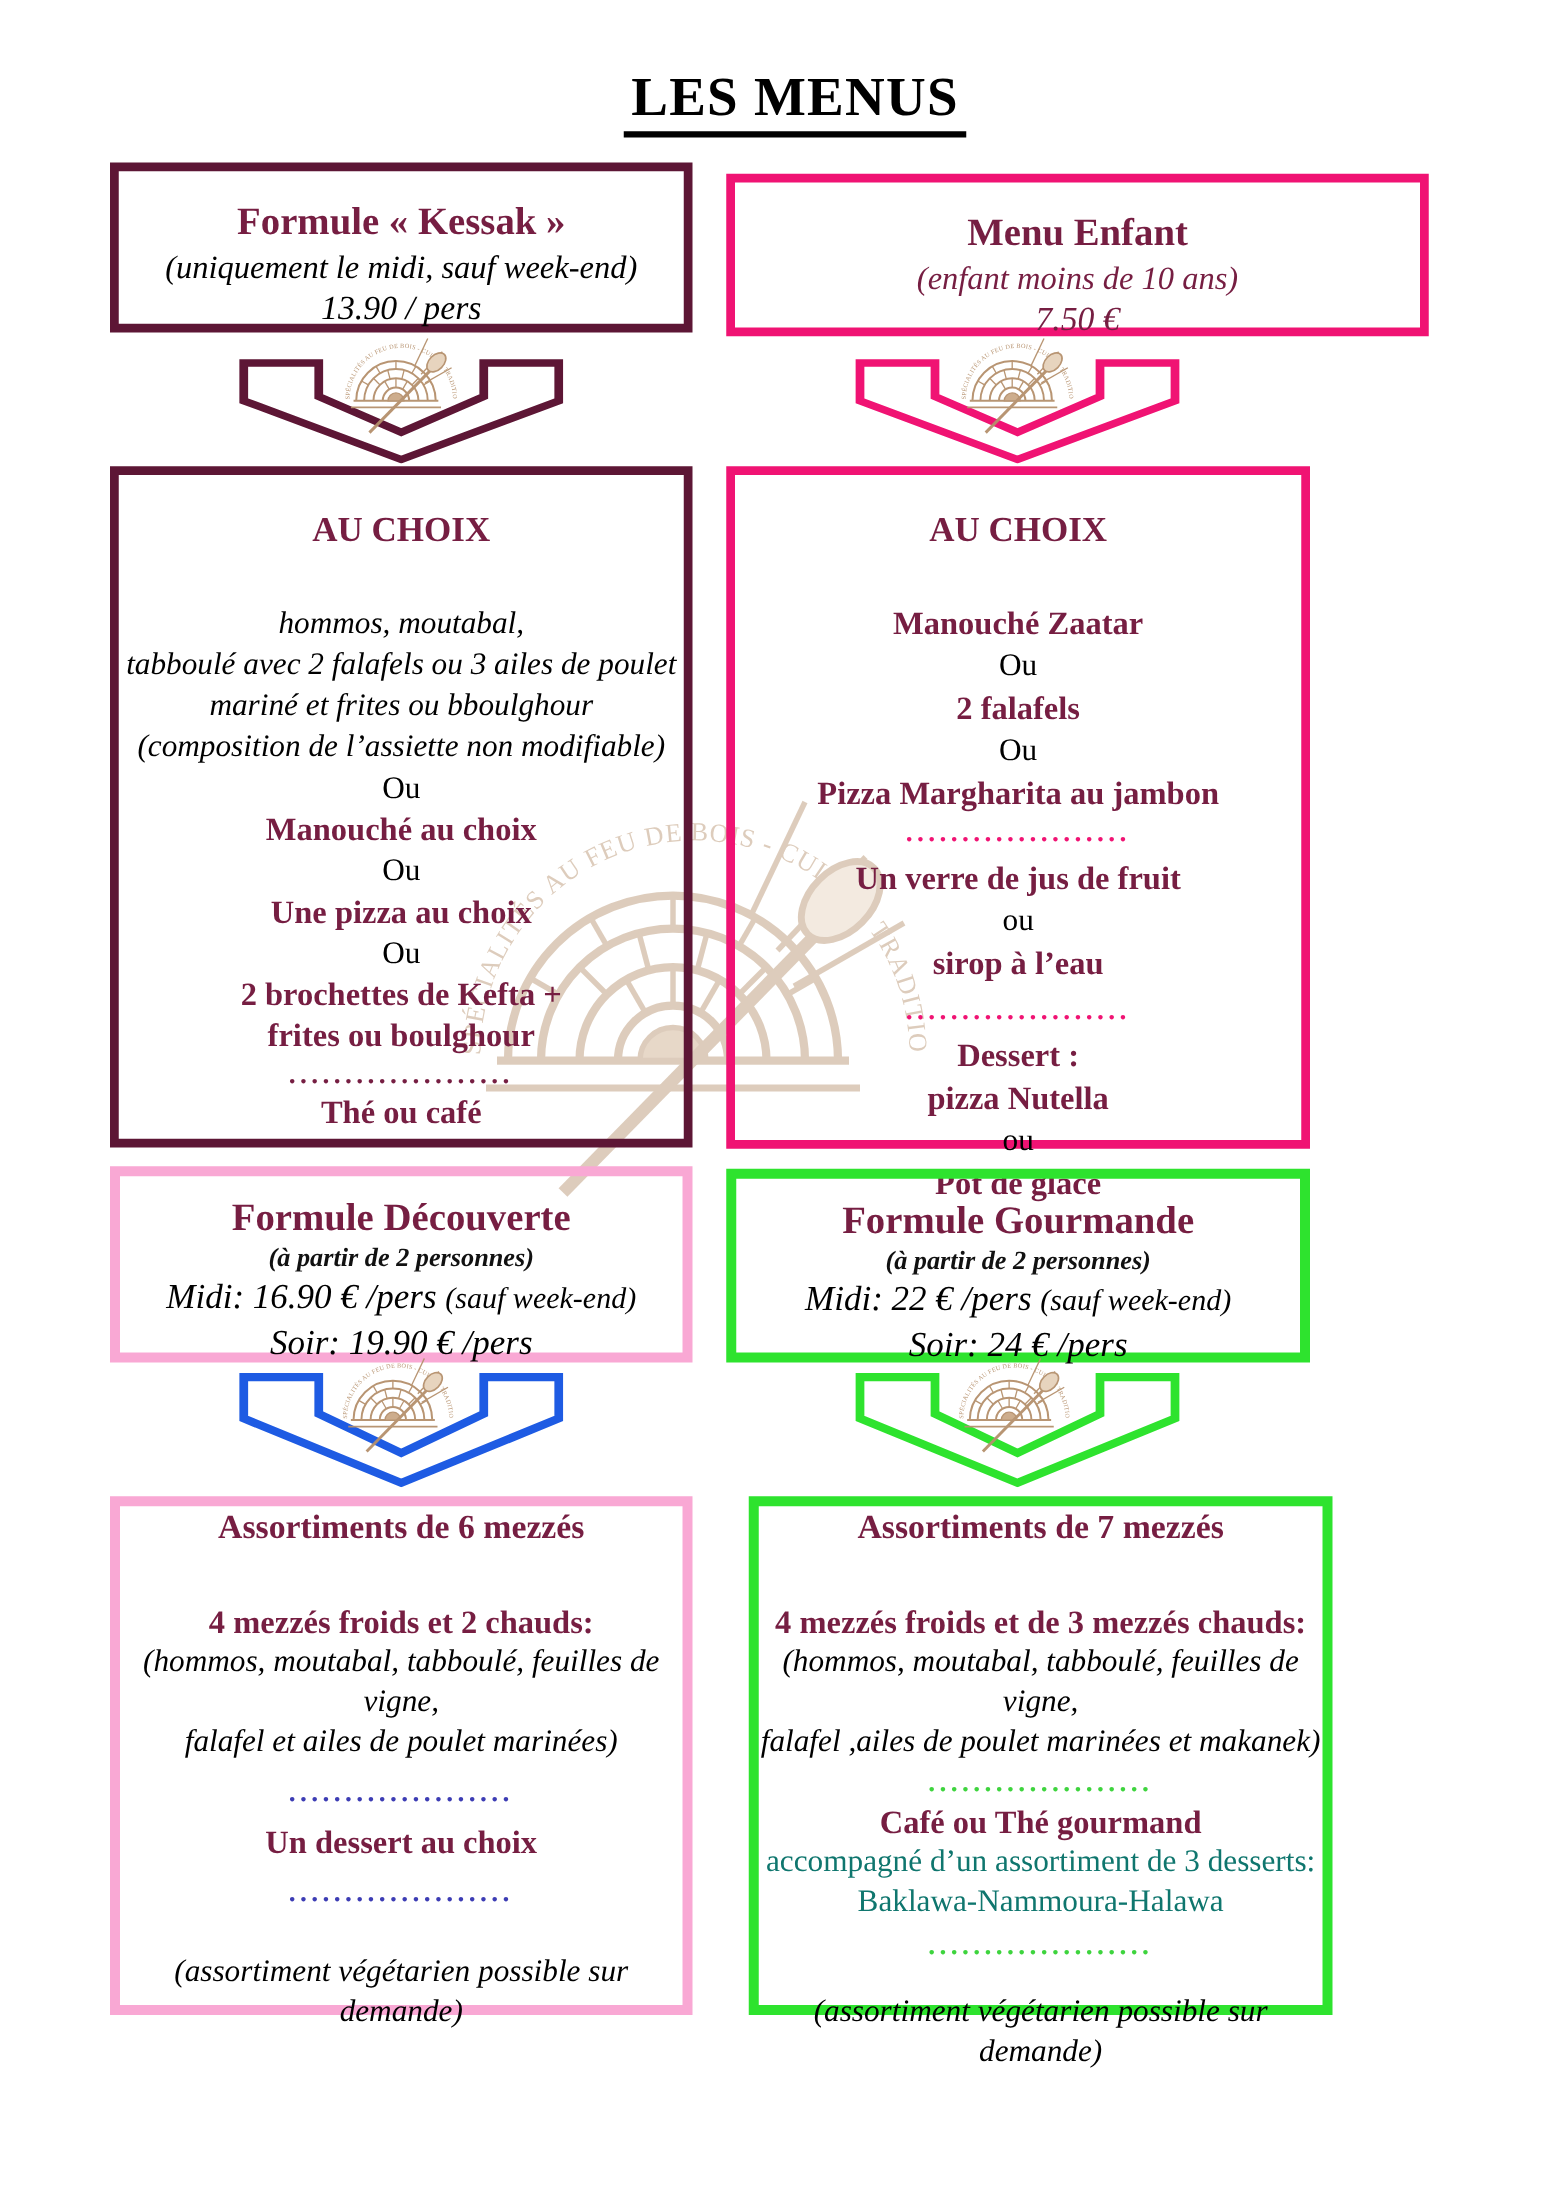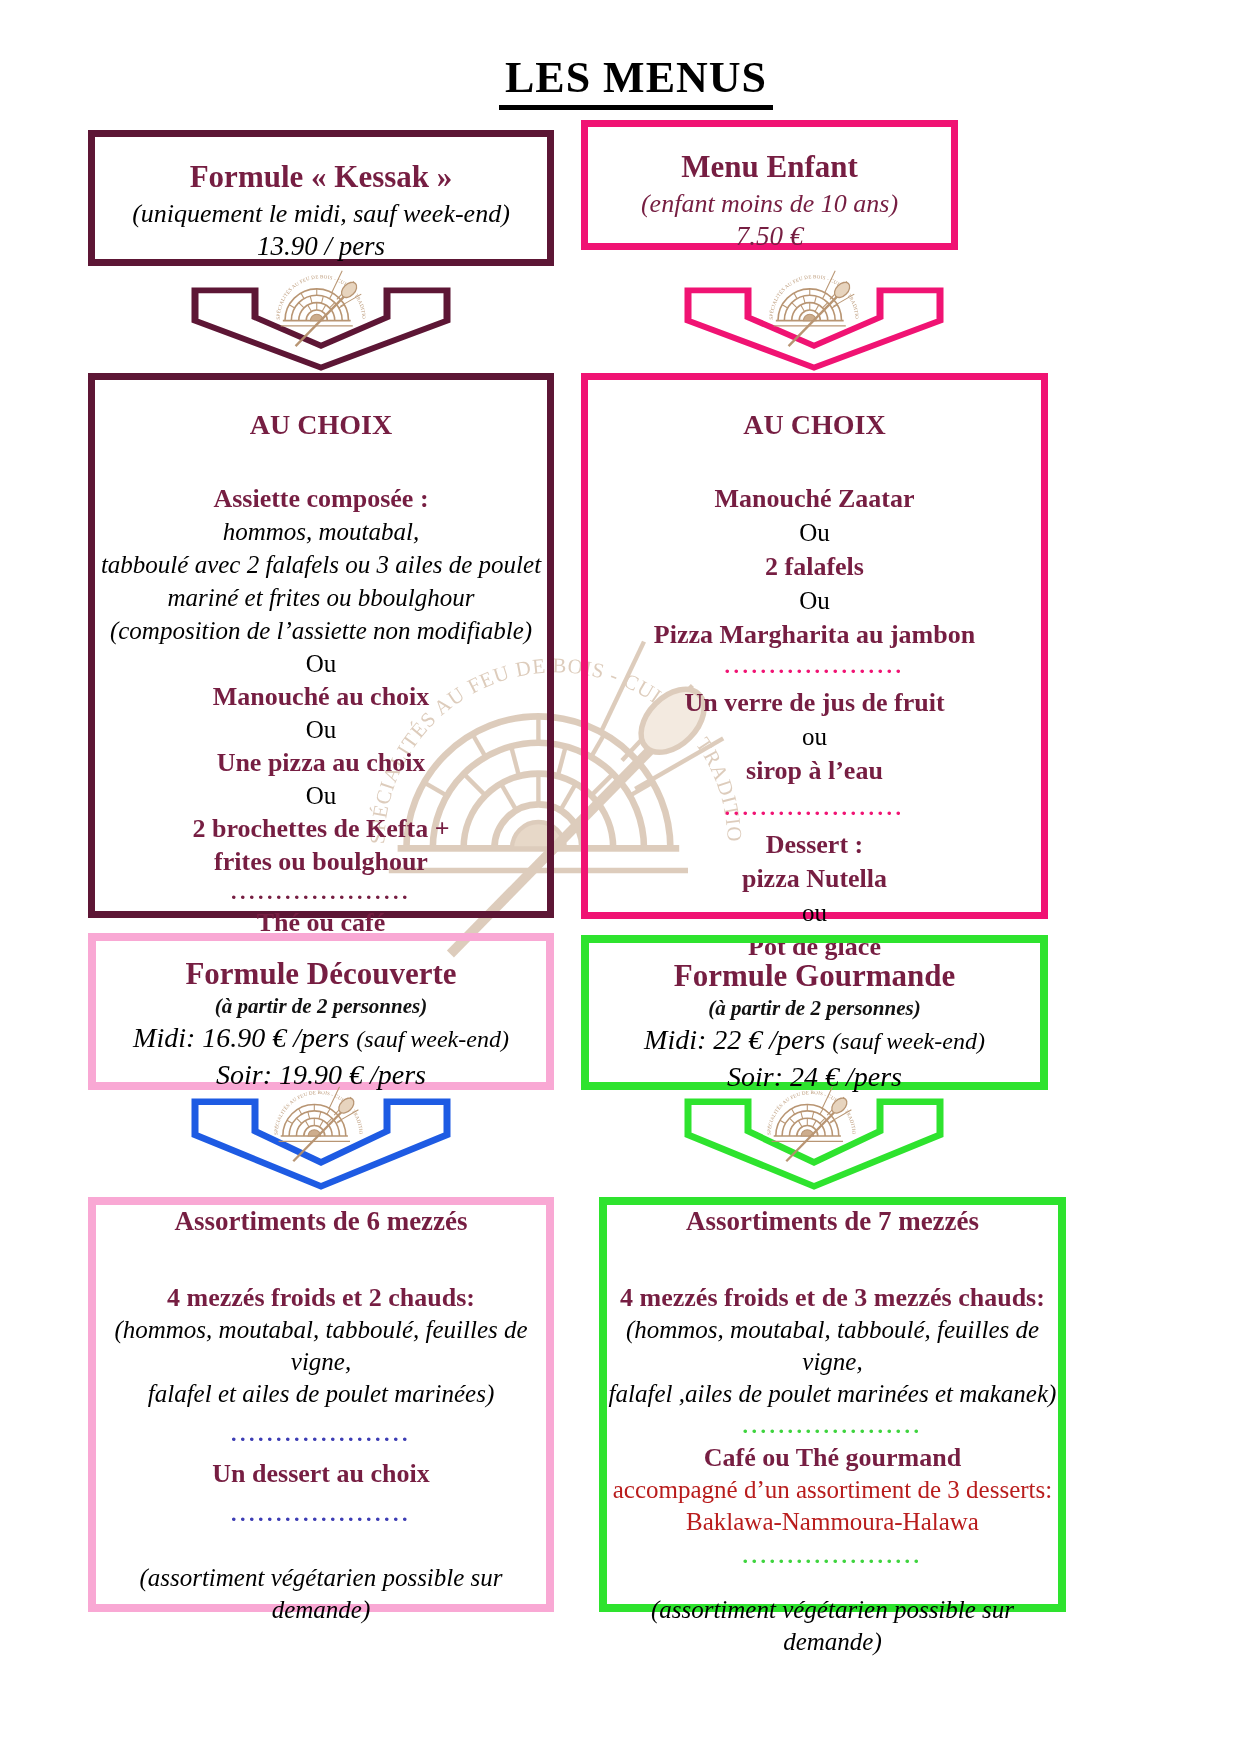--- a/index.html
+++ b/index.html
@@ -44,21 +44,21 @@
   .formule { padding-top:14px; }
   .formule .t1 { font-size:31px; font-weight:bold; color:#761E42; line-height:38px; }
   .formule .t2 { font-size:21px; font-weight:bold; font-style:italic; color:#111; line-height:27px; }
   .formule .t3 { font-size:28px; font-style:italic; color:#000; line-height:35px; }
   .formule .t3 .small { font-size:24px; }
   
   .assort { }
   .assort .head { font-size:27px; font-weight:bold; color:#761E42; line-height:33px; margin-bottom:44px; }
   .assort .ln { line-height:32px; }
   .assort .dots { margin:10px 0; }
-  .plain { font-size:25px; color:#b91c1c; }
+  .plain { font-size:25px; color:#0f766e; }
   .veg { margin-top:34px; }
   
   .arrow { position:absolute; z-index:2; }
   .logo-mark { position:absolute; z-index:3; }
   .watermark { position:absolute; z-index:1; opacity:0.45; }
   .logo-small { opacity:0.95; }
 </style>
 </head>
 <body>
 
@@ -113,42 +113,41 @@
   <div class="page-title">
     <span>LES MENUS</span>
   </div>
 
   <div class="box bd-maroon hdr" style="left:72px; top:130px; width:466px; height:136px;">
     <div class="t1">Formule « Kessak »</div>
     <div class="t2">(uniquement le midi, sauf week-end)</div>
     <div class="t3">13.90 / pers</div>
   </div>
 
-  <div class="box bd-pink hdr" style="left:565px; top:120px; width:377px; height:130px;">
+  <div class="box bd-pink hdr" style="left:565px; top:139px; width:562px; height:130px;">
     <div class="t1">Menu Enfant</div>
     <div class="t2 maroon">(enfant moins de 10 ans)</div>
     <div class="t3 maroon">7.50 €</div>
   </div>
 
   <svg class="arrow" style="left:175px; top:287px; width:260px; height:84px; color:#5D1635;">
       <use href="#arrow-sym"></use>
     </svg>
   <svg class="arrow" style="left:668px; top:287px; width:260px; height:84px; color:#F01373;">
       <use href="#arrow-sym"></use>
     </svg>
   <svg class="logo-mark logo-small" style="left:252px; top:256px; width:106px; height:106px;">
       <use href="#logo-sym"></use>
     </svg>
   <svg class="logo-mark logo-small" style="left:745px; top:256px; width:106px; height:106px;">
       <use href="#logo-sym"></use>
     </svg>
 
   <div class="box bd-maroon choices" style="left:72px; top:373px; width:466px; height:545px;">
     <div class="au-choix">AU CHOIX</div>
-    <div class="ln b">Assiette composée :</div>
     <div class="ln i">hommos, moutabal,</div>
     <div class="ln i">tabboulé avec 2 falafels ou 3 ailes de poulet</div>
     <div class="ln i">mariné et frites ou bboulghour</div>
     <div class="ln i">(composition de l’assiette non modifiable)</div>
     <div class="ln">Ou</div>
     <div class="ln b">Manouché au choix</div>
     <div class="ln">Ou</div>
     <div class="ln b">Une pizza au choix</div>
     <div class="ln">Ou</div>
     <div class="ln b">2 brochettes de Kefta +</div>

